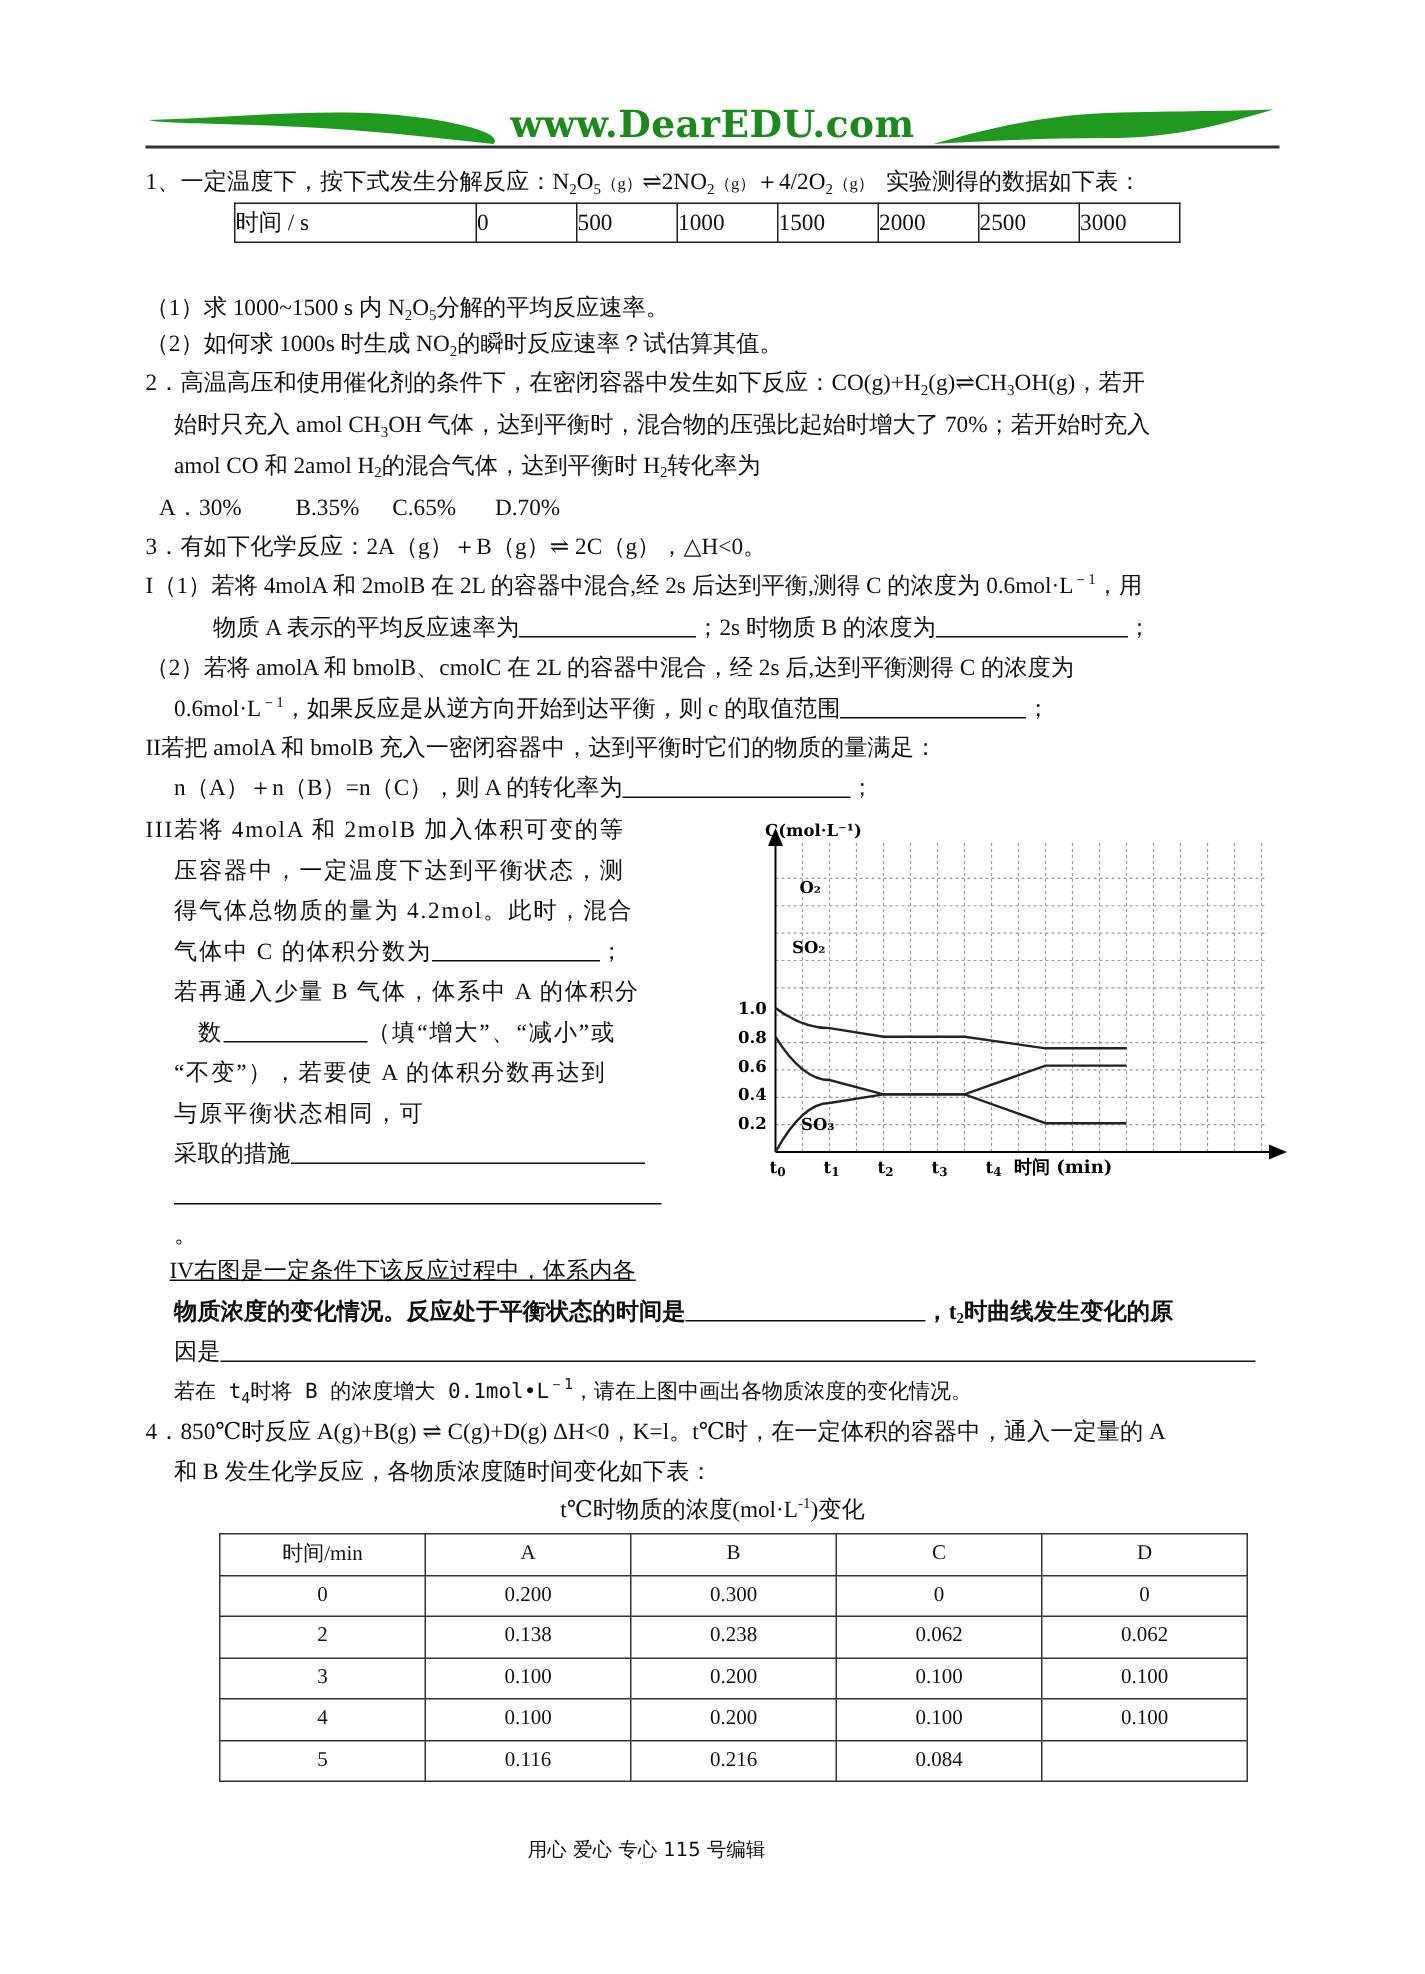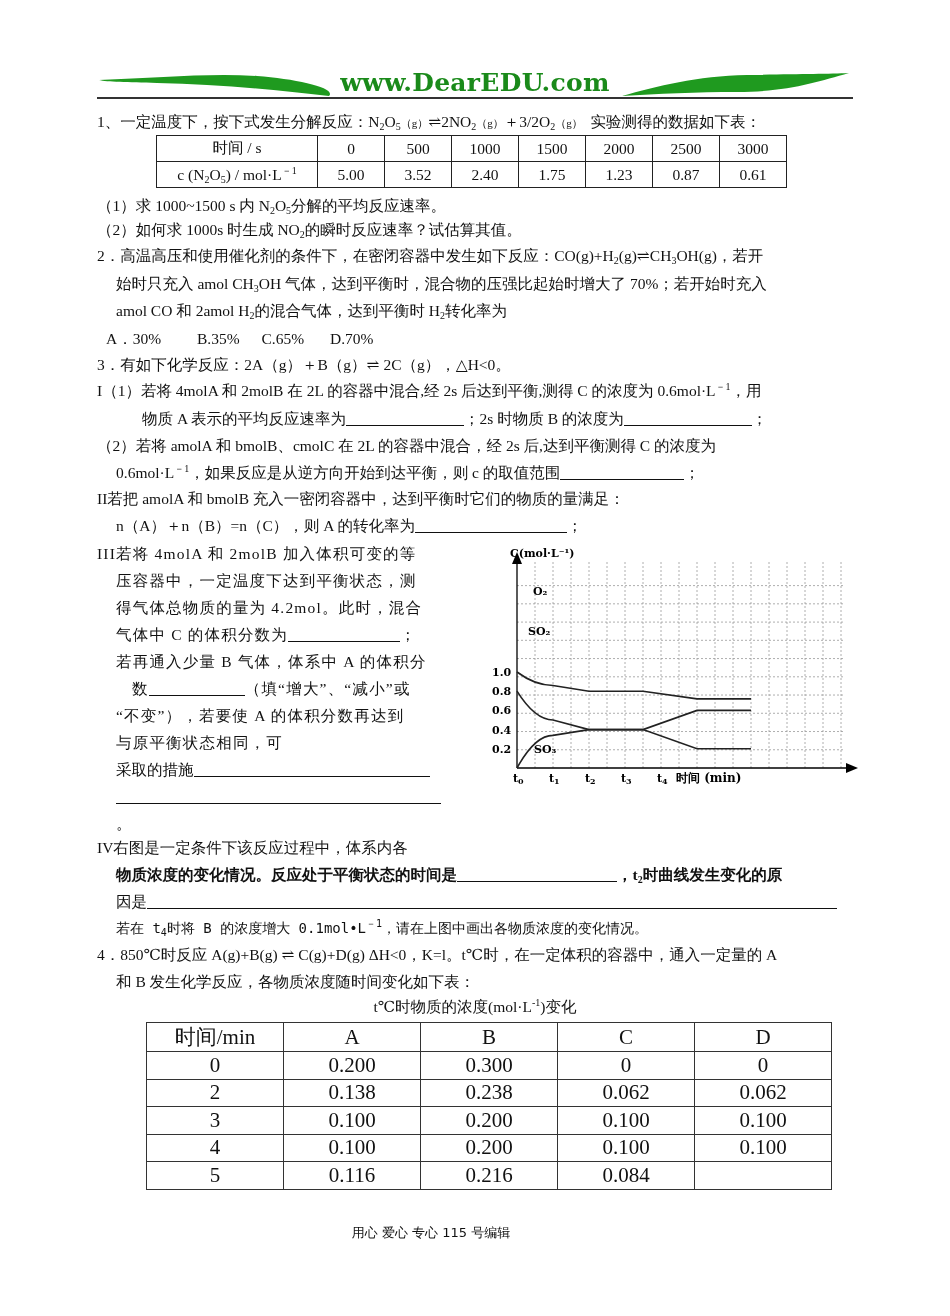--- a/index.html
+++ b/index.html
@@ -8,64 +8,54 @@
   .banner { position:absolute; left:97px; top:68px; width:756px; height:30px; }
   .banner-line { position:absolute; left:97px; top:97px; width:756px; height:2px; background:#333; }
   .banner-text { position:absolute; left:0; right:0; top:0; text-align:center; font-weight:bold;
                  font-size:25px; color:#1a8a1a; line-height:30px; font-family:"DejaVu Serif",serif; letter-spacing:0.3px; }
   .line { position:absolute; white-space:nowrap; line-height:22px; }
   sub { font-size:10px; vertical-align:-3px; line-height:0; }
   sup { font-size:10px; vertical-align:6px; line-height:0; }
   .small { font-size:11px; }
   .blank { display:inline-block; border-bottom:1px solid #111; height:16px; vertical-align:-2px; }
   table.t1 { position:absolute; left:156px; top:135px; border-collapse:collapse; font-size:15.5px; }
-  table.t1 td { border:1px solid #222; height:25px; text-align:center; padding:0; }
-  table.t2 { position:absolute; left:146px; top:1022px; border-collapse:collapse; font-size:21px; }
+  table.t1 td { border:1px solid #222; height:25px; text-align:left; padding:0; }
+  table.t2 { position:absolute; left:146px; top:1022px; border-collapse:collapse; font-size:14px; }
   table.t2 td { border:1px solid #333; height:26.5px; text-align:center; padding:0; }
   .chart { position:absolute; left:488px; top:540px; width:380px; height:250px; }
   .footer { position:absolute; left:0; width:862px; top:1224px; text-align:center; font-size:13px;
             font-family:"DejaVu Sans",sans-serif; }
 </style>
 </head>
 <body>
 
 <div class="banner">
   <svg width="756" height="30" style="position:absolute;left:0;top:0;">
     <path d="M2,12 C60,10 110,5 160,8 C200,11 240,20 232,28 C180,22 120,16 60,15 C30,14 10,14 2,12 Z" fill="#1f9a1f"></path>
     <path d="M525,28 C560,18 600,8 650,7 C700,6 730,6 752,5 C720,14 690,24 640,24 C600,24 560,26 525,28 Z" fill="#1f9a1f"></path>
   </svg>
   <div class="banner-text">www.DearEDU.com</div>
 </div>
 <div class="banner-line"></div>
 
 <div class="line" style="left:97px;top:111px;">
-  <span>1、一定温度下，按下式发生分解反应：</span><span>N</span><sub>2</sub><span>O</span><sub>5</sub><span class="small">（g）</span><span>⇌</span><span>2NO</span><sub>2</sub><span class="small">（g）</span><span>＋3/2O</span><sub>2</sub><span class="small">（g）</span>&nbsp;&nbsp;<span>实验测得的数据如下表：</span>
+  <span>1、一定温度下，按下式发生分解反应：</span><span>N</span><sub>2</sub><span>O</span><sub>5</sub><span class="small">（g）</span><span>⇌</span><span>2NO</span><sub>2</sub><span class="small">（g）</span><span>＋4/2O</span><sub>2</sub><span class="small">（g）</span>&nbsp;&nbsp;<span>实验测得的数据如下表：</span>
 </div>
 
 <table class="t1">
   <tbody>
       <tr>
     <td style="width:160px;">时间 / s</td>
     <td style="width:66px;">0</td>
     <td style="width:66px;">500</td>
     <td style="width:66px;">1000</td>
     <td style="width:66px;">1500</td>
     <td style="width:66px;">2000</td>
     <td style="width:66px;">2500</td>
     <td style="width:66px;">3000</td>
-  </tr>
-  <tr>
-    <td><span>c (N</span><sub>2</sub><span>O</span><sub>5</sub><span>) / mol·L</span><sup>－1</sup></td>
-    <td>5.00</td>
-    <td>3.52</td>
-    <td>2.40</td>
-    <td>1.75</td>
-    <td>1.23</td>
-    <td>0.87</td>
-    <td>0.61</td>
   </tr>
 </tbody>
   </table>
 
 <div class="line" style="left:97px;top:195px;"><span>（1）求 1000~1500 s 内 N</span><sub>2</sub>O<sub>5</sub><span>分解的平均反应速率。</span></div>
 <div class="line" style="left:97px;top:219px;"><span>（2）如何求 1000s 时生成 NO</span><sub>2</sub><span>的瞬时反应速率？试估算其值。</span></div>
 
 <div class="line" style="left:97px;top:245px;"><span>2．高温高压和使用催化剂的条件下，在密闭容器中发生如下反应：CO(g)+H</span><sub>2</sub><span>(g)⇌CH</span><sub>3</sub><span>OH(g)，若开</span></div>
 <div class="line" style="left:116px;top:273px;"><span>始时只充入 amol CH</span><sub>3</sub><span>OH 气体，达到平衡时，混合物的压强比起始时增大了 70%；若开始时充入</span></div>
 <div class="line" style="left:116px;top:300px;"><span>amol CO 和 2amol H</span><sub>2</sub><span>的混合气体，达到平衡时 H</span><sub>2</sub><span>转化率为</span></div>
@@ -142,21 +132,21 @@
     <text x="169" y="242" font-size="11" font-weight="bold" font-family="DejaVu Serif, serif"><tspan>t</tspan><tspan font-size="8" dy="2">4</tspan></text>
     <text x="188" y="242" font-size="12" font-weight="bold" font-family="DejaVu Serif, serif">时间 (min)</text>
     <path d="M29,132 Q47,145.44 65,145.44 Q83,148.32 101,151.2 Q119,151.2 137,151.2 Q146,151.2 155,151.2 Q182,155.04 209,158.88 Q236,158.88 263,158.88" fill="none" stroke="#222" stroke-width="1.6"></path>
     <text x="45" y="55" font-size="11" font-weight="bold" font-family="DejaVu Serif, serif">O₂</text>
     <path d="M29,151.2 Q47,180 65,180 Q83,184.8 101,189.6 Q119,189.6 137,189.6 Q146,189.6 155,189.6 Q182,199.2 209,208.8 Q236,208.8 263,208.8" fill="none" stroke="#222" stroke-width="1.6"></path>
     <text x="40" y="95" font-size="11" font-weight="bold" font-family="DejaVu Serif, serif">SO₂</text>
     <path d="M29,228 Q47,195.36 65,195.36 Q83,192.48000000000002 101,189.6 Q119,189.6 137,189.6 Q146,189.6 155,189.6 Q182,180 209,170.4 Q236,170.4 263,170.4" fill="none" stroke="#222" stroke-width="1.6"></path>
     <text x="46" y="213" font-size="11" font-weight="bold" font-family="DejaVu Serif, serif">SO₃</text>
   </svg>
 
-<div class="line" style="left:97px;top:837px;">IV右图是一定条件下该反应过程中，体系内各</div>
+<div class="line" style="left:113px;top:837px;text-decoration:underline;">IV右图是一定条件下该反应过程中，体系内各</div>
 <div class="line" style="left:116px;top:864px;font-weight:bold;"><span>物质浓度的变化情况。反应处于平衡状态的时间是</span><span class="blank" style="width:160px"></span><span>，t</span><sub>2</sub><span>时曲线发生变化的原</span></div>
 <div class="line" style="left:116px;top:891px;"><span>因是</span><span class="blank" style="width:690px"></span></div>
 <div class="line" style="left:116px;top:917px;font-family:'DejaVu Sans Mono','Liberation Mono',monospace;font-size:14px;"><span>若在 t</span><sub>4</sub><span>时将 B 的浓度增大 0.1mol•L</span><sup>－1</sup><span>，请在上图中画出各物质浓度的变化情况。</span></div>
 
 <div class="line" style="left:97px;top:944px;">4．850℃时反应 A(g)+B(g) ⇌ C(g)+D(g) ΔH&lt;0，K=l。t℃时，在一定体积的容器中，通入一定量的 A</div>
 <div class="line" style="left:116px;top:971px;">和 B 发生化学反应，各物质浓度随时间变化如下表：</div>
 <div class="line" style="left:0;width:950px;text-align:center;top:996px;"><span>t℃时物质的浓度(mol·L</span><sup>-1</sup><span>)变化</span></div>
 
 <table class="t2">
   <tbody>

